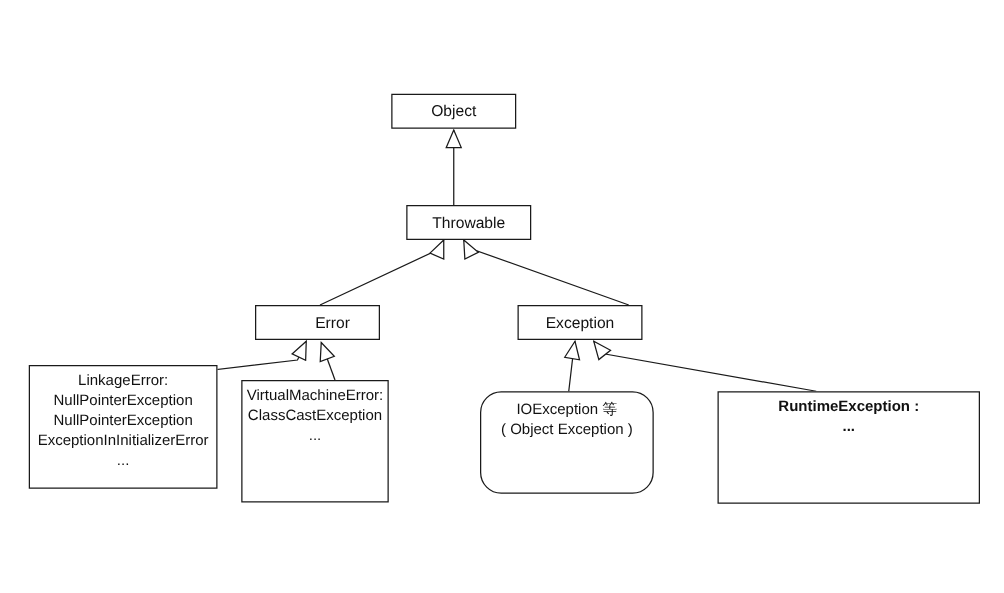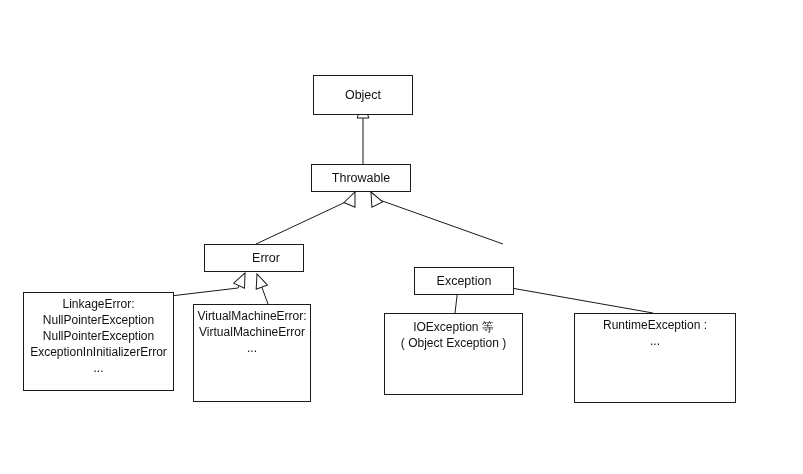--- a/index.html
+++ b/index.html
@@ -12,28 +12,28 @@
     position:absolute; box-sizing:border-box; background:#ffffff;
     border:1px solid #1a1a1a; text-align:center;
   }
   .node.single {
     display:flex; align-items:center; justify-content:center;
     font-size:12.5px;
   }
   .node.multi { font-size:12px; line-height:16px; padding-top:3px; }
   .node.multi .ln { white-space:nowrap; }
   
-  #n-object    { left:313px; top:75px;  width:100px; height:40px; }
-  #n-throwable { left:311px; top:164px; width:100px; height:28px; }
+  #n-object    { left:313px; top:75px;  width:100px; height:28px; }
+  #n-throwable { left:325px; top:164px; width:100px; height:28px; }
   #n-error     { left:204px; top:244px; width:100px; height:28px;padding-left:24px; }
-  #n-exception { left:414px; top:244px; width:100px; height:28px;margin-top:23px; }
+  #n-exception { left:414px; top:244px; width:100px; height:28px; }
   #n-linkage   { left:23px;  top:292px; width:151px; height:99px; }
   #n-vm        { left:193px; top:304px; width:118px; height:98px; }
-  #n-io        { left:384px; top:313px; width:139px; height:82px; padding-top:5px; }
-  #n-runtime   { left:574px; top:313px; width:162px; height:90px; }
+  #n-io        { left:384px; top:313px; width:139px; height:82px; padding-top:5px;border-radius:17px; }
+  #n-runtime   { left:574px; top:313px; width:210px; height:90px;font-weight:bold; }
 </style>
 </head>
 <body>
 
 <div class="canvas">
 
   <svg class="edges" viewBox="0 0 803 474" xmlns="http://www.w3.org/2000/svg">
     <defs>
       <marker id="hollowTri" markerUnits="userSpaceOnUse" markerWidth="16" markerHeight="14" refX="15" refY="7" orient="auto">
         <path d="M1,1 L15,7 L1,13 Z" fill="#ffffff" stroke="#1a1a1a" stroke-width="1"></path>
@@ -69,21 +69,21 @@
   <div id="n-linkage" class="node multi">
     <div class="ln">LinkageError:</div>
     <div class="ln">NullPointerException</div>
     <div class="ln">NullPointerException</div>
     <div class="ln">ExceptionInInitializerError</div>
     <div class="ln">...</div>
   </div>
 
   <div id="n-vm" class="node multi">
     <div class="ln">VirtualMachineError:</div>
-    <div class="ln">VirtualMachineError</div>
+    <div class="ln">ClassCastException</div>
     <div class="ln">...</div>
   </div>
 
   <div id="n-io" class="node multi">
     <div class="ln">IOException 等</div>
     <div class="ln">( Object Exception )</div>
   </div>
 
   <div id="n-runtime" class="node multi">
     <div class="ln">RuntimeException :</div>

